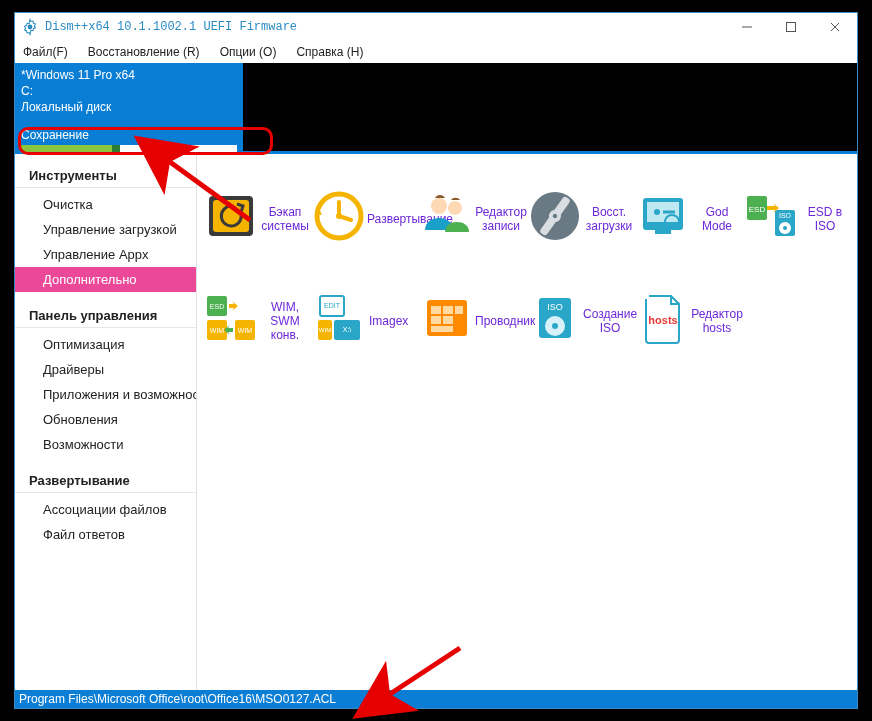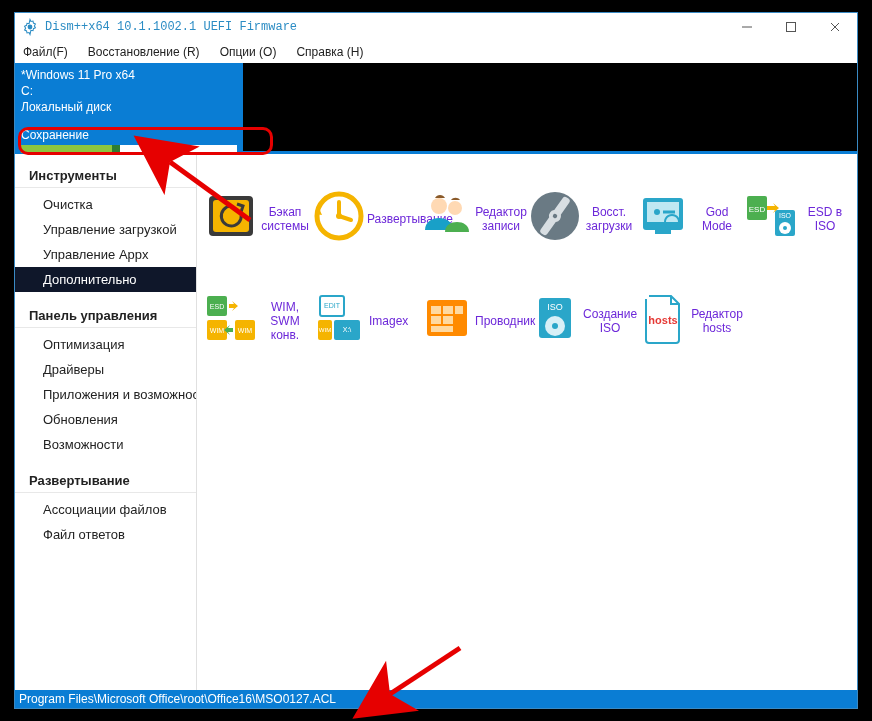--- a/index.html
+++ b/index.html
@@ -98,21 +98,21 @@
     font-weight: bold;
   }
   .sidebar .item {
     font-size: 13px;
     color: #222;
     padding: 5px 0 5px 28px;
     white-space: nowrap;
     overflow: hidden;
   }
   .sidebar .item.selected {
-    background: #0f172a;
+    background: #ec4899;
     color: #fff;
   }
   .sidebar .spacer { height: 10px; }
   
   .toolgrid {
     flex: 1;
     padding: 10px 0 0 6px;
     display: flex;
     flex-wrap: wrap;
     align-content: flex-start;

